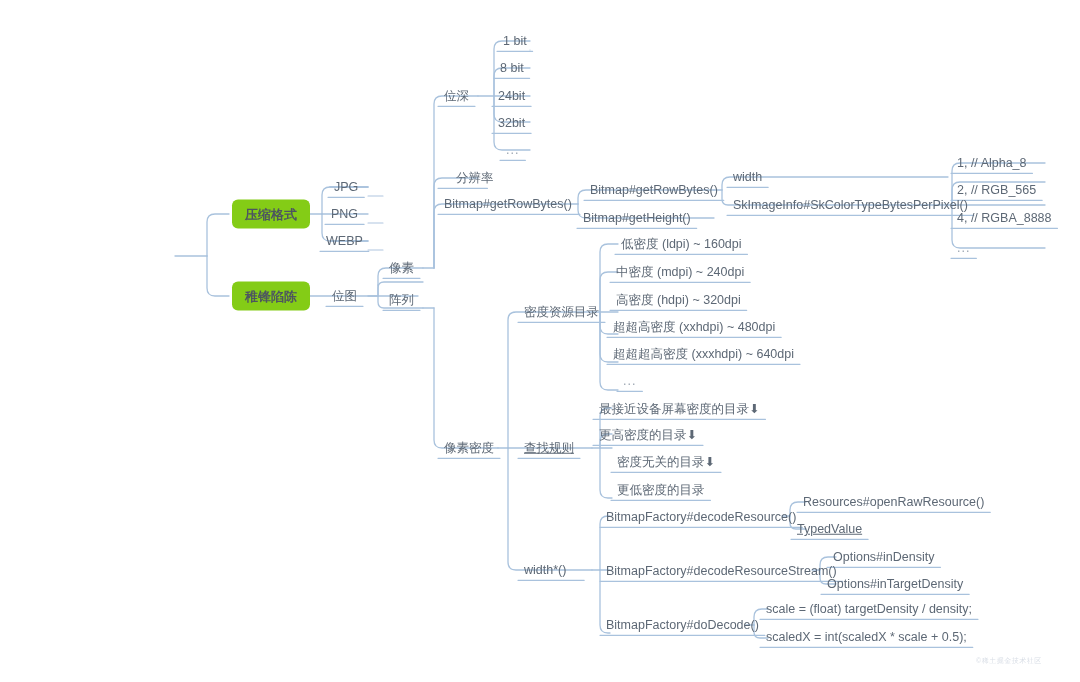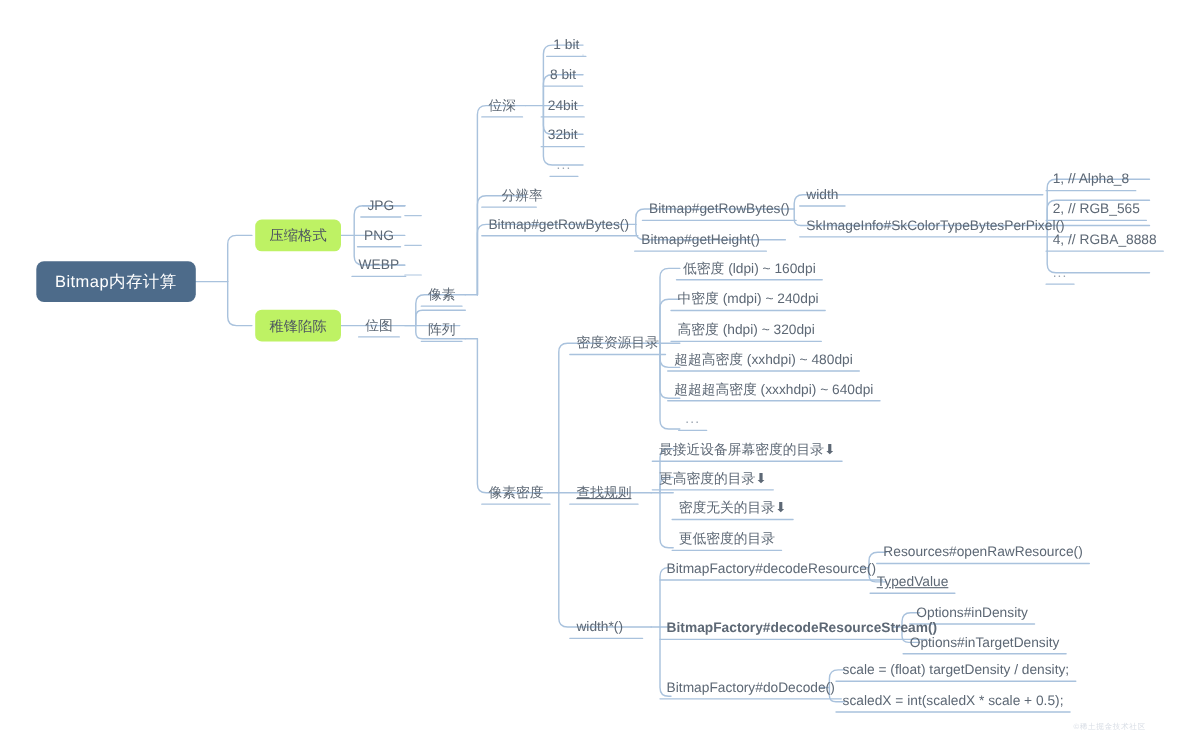--- a/index.html
+++ b/index.html
@@ -22,25 +22,26 @@
   }
   .node.root{
     background:#4d6b8a;
     color:#ffffff;
     font-size:15px;
     padding:11px 17px;
     border-radius:7px;
     letter-spacing:.4px;
   }
   .node.lvl2{
-    background:#bef264;
+    background:#84cc16;
     color:#4d5560;
     font-size:13px;
     padding:8px 13px;
     border-radius:6px;
+    font-weight:bold;
   }
   .node.plain{padding:0;}
   .node.ell{color:#9aa4b0;letter-spacing:1px;}
   
   #watermark{
     position:absolute;left:905px;top:612px;
     display:flex;align-items:center;gap:4px;
     opacity:.30;pointer-events:none;
   }
   #watermark .wm-text{
@@ -209,21 +210,20 @@
         <path d="M791.0,539.3 H868.1"></path>
         <path d="M600.0,581.3 H842.7"></path>
         <path d="M827.0,567.3 H940.5"></path>
         <path d="M821.0,594.3 H969.2"></path>
         <path d="M600.0,635.3 H764.9"></path>
         <path d="M760.0,619.3 H978.0"></path>
         <path d="M760.0,647.3 H972.8"></path>
       </g>
     </svg>
 
-  <div class="node root" style="left:33px;top:256px;">Bitmap内存计算</div>
 
   <div class="node lvl2" style="left:232px;top:214px;">压缩格式</div>
   <div class="node lvl2" style="left:232px;top:296px;">稚锋陷陈</div>
 
   <div class="node plain" style="left:334px;top:187px;">JPG</div>
   <div class="node plain" style="left:331px;top:214px;">PNG</div>
   <div class="node plain" style="left:326px;top:241px;">WEBP</div>
 
   <div class="node plain" style="left:332px;top:296px;">位图</div>
 
@@ -266,21 +266,21 @@
   <div class="node plain" style="left:599px;top:435px;">更高密度的目录⬇</div>
   <div class="node plain" style="left:617px;top:462px;">密度无关的目录⬇</div>
   <div class="node plain" style="left:617px;top:490px;">更低密度的目录</div>
 
   <div class="node plain" style="left:524px;top:570px;">width*()</div>
 
   <div class="node plain" style="left:606px;top:517px;">BitmapFactory#decodeResource()</div>
   <div class="node plain" style="left:803px;top:502px;">Resources#openRawResource()</div>
   <div class="node plain" style="left:797px;top:529px;text-decoration:underline;">TypedValue</div>
 
-  <div class="node plain" style="left:606px;top:571px;font-weight:bold;">BitmapFactory#decodeResourceStream()</div>
+  <div class="node plain" style="left:606px;top:571px;">BitmapFactory#decodeResourceStream()</div>
   <div class="node plain" style="left:833px;top:557px;">Options#inDensity</div>
   <div class="node plain" style="left:827px;top:584px;">Options#inTargetDensity</div>
 
   <div class="node plain" style="left:606px;top:625px;">BitmapFactory#doDecode()</div>
   <div class="node plain" style="left:766px;top:609px;">scale = (float) targetDensity / density;</div>
   <div class="node plain" style="left:766px;top:637px;">scaledX = int(scaledX * scale + 0.5);</div>
 
   <div id="wm-credit">©稀土掘金技术社区</div>
 
 </div>

